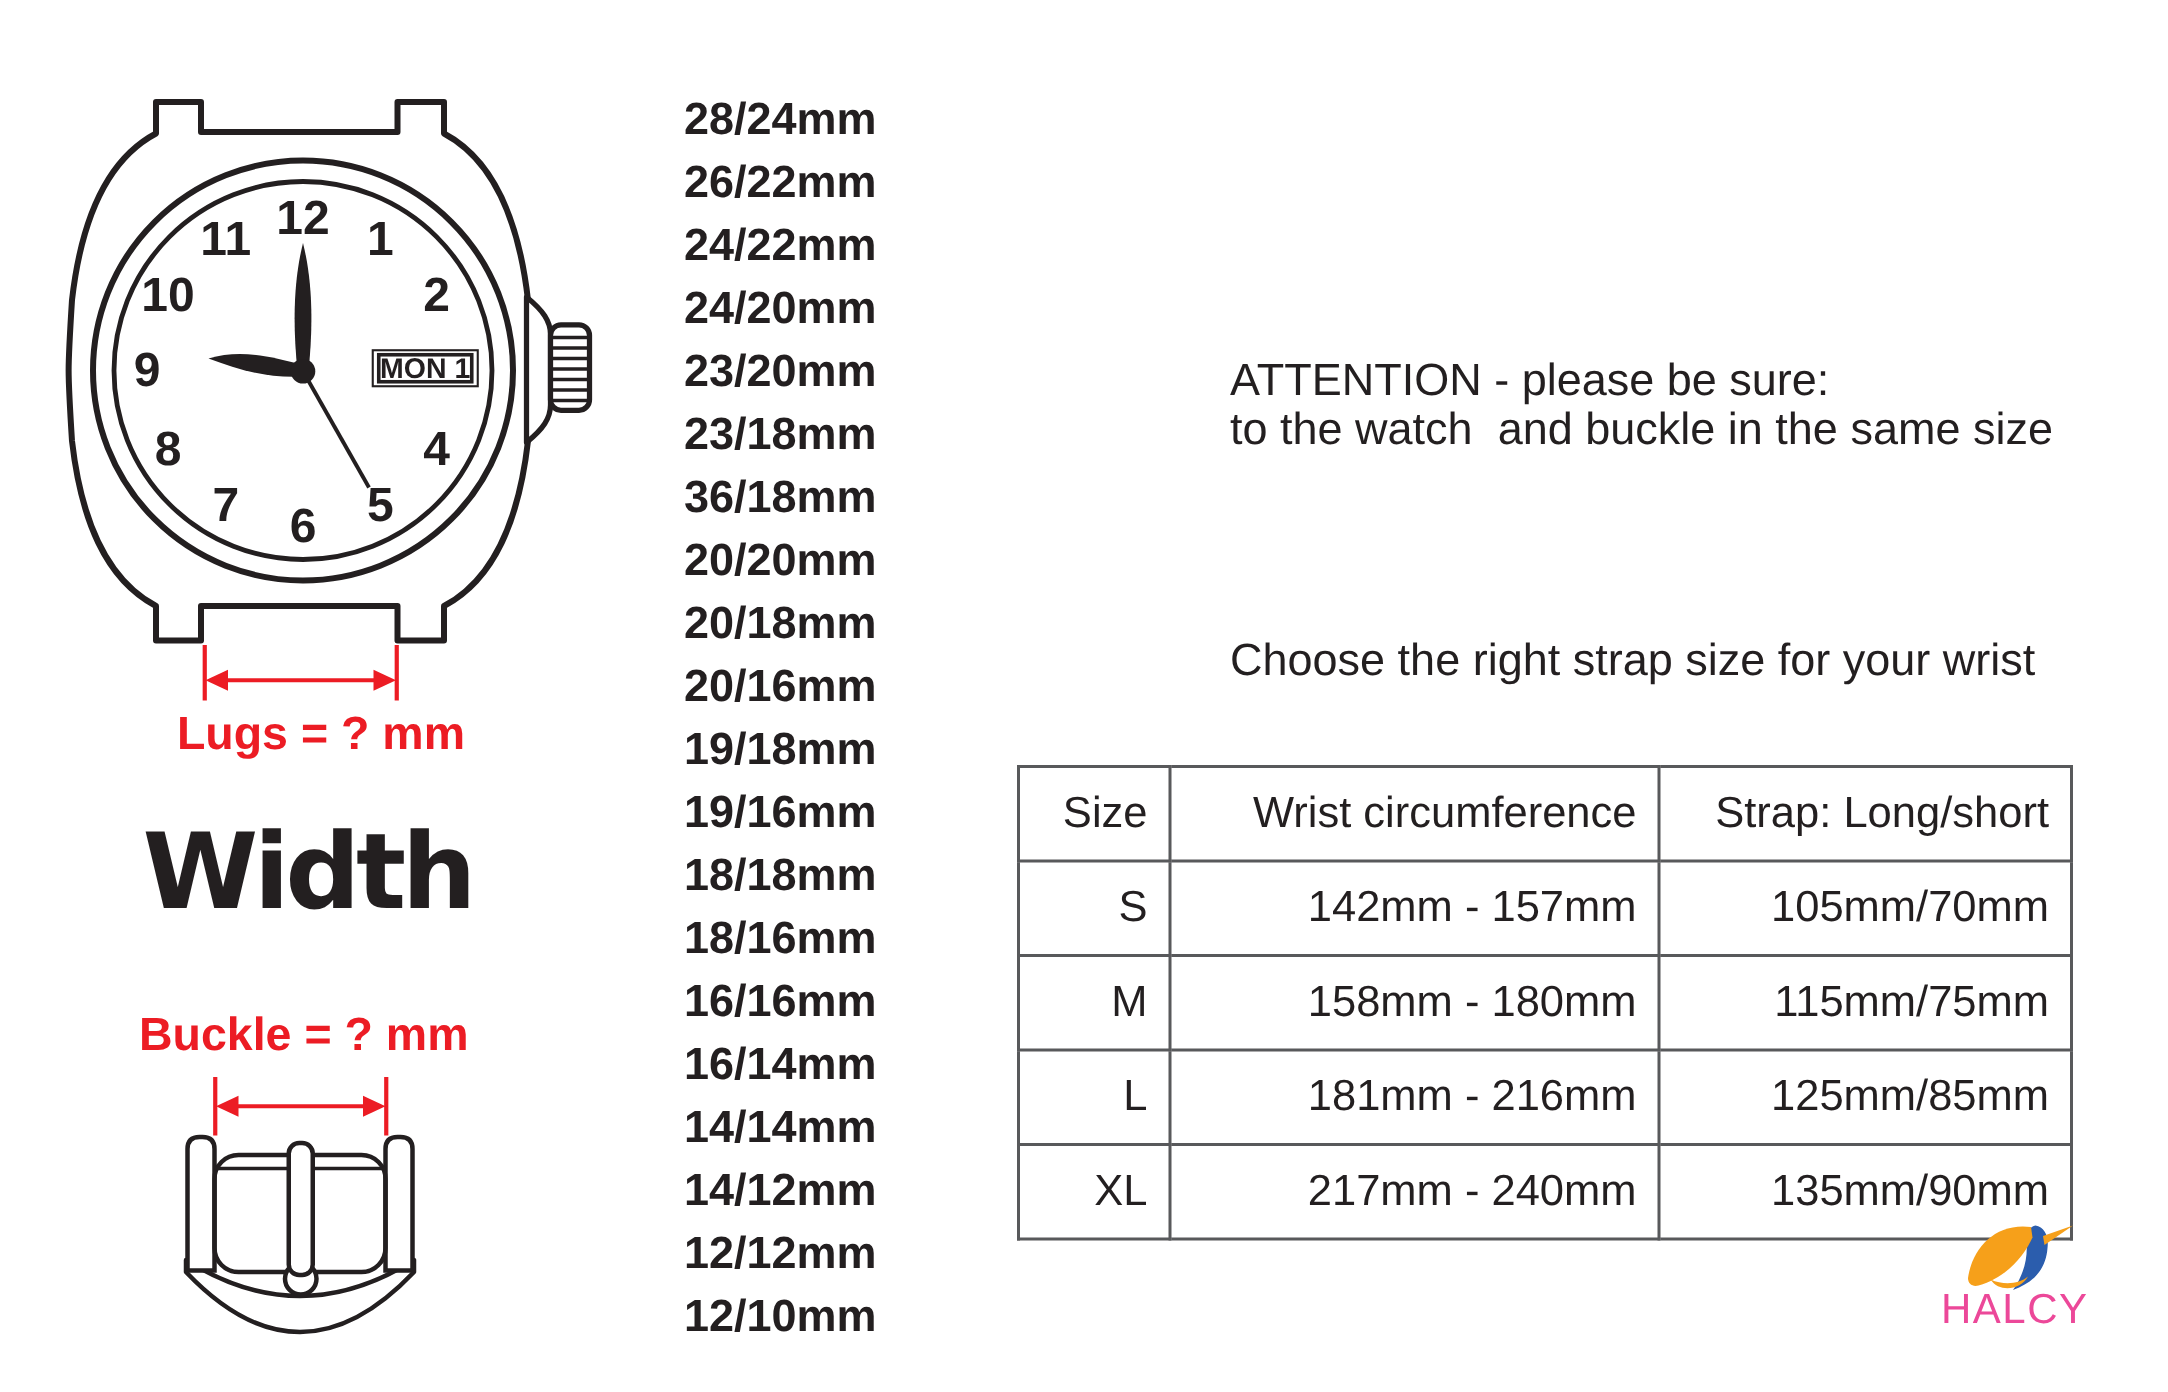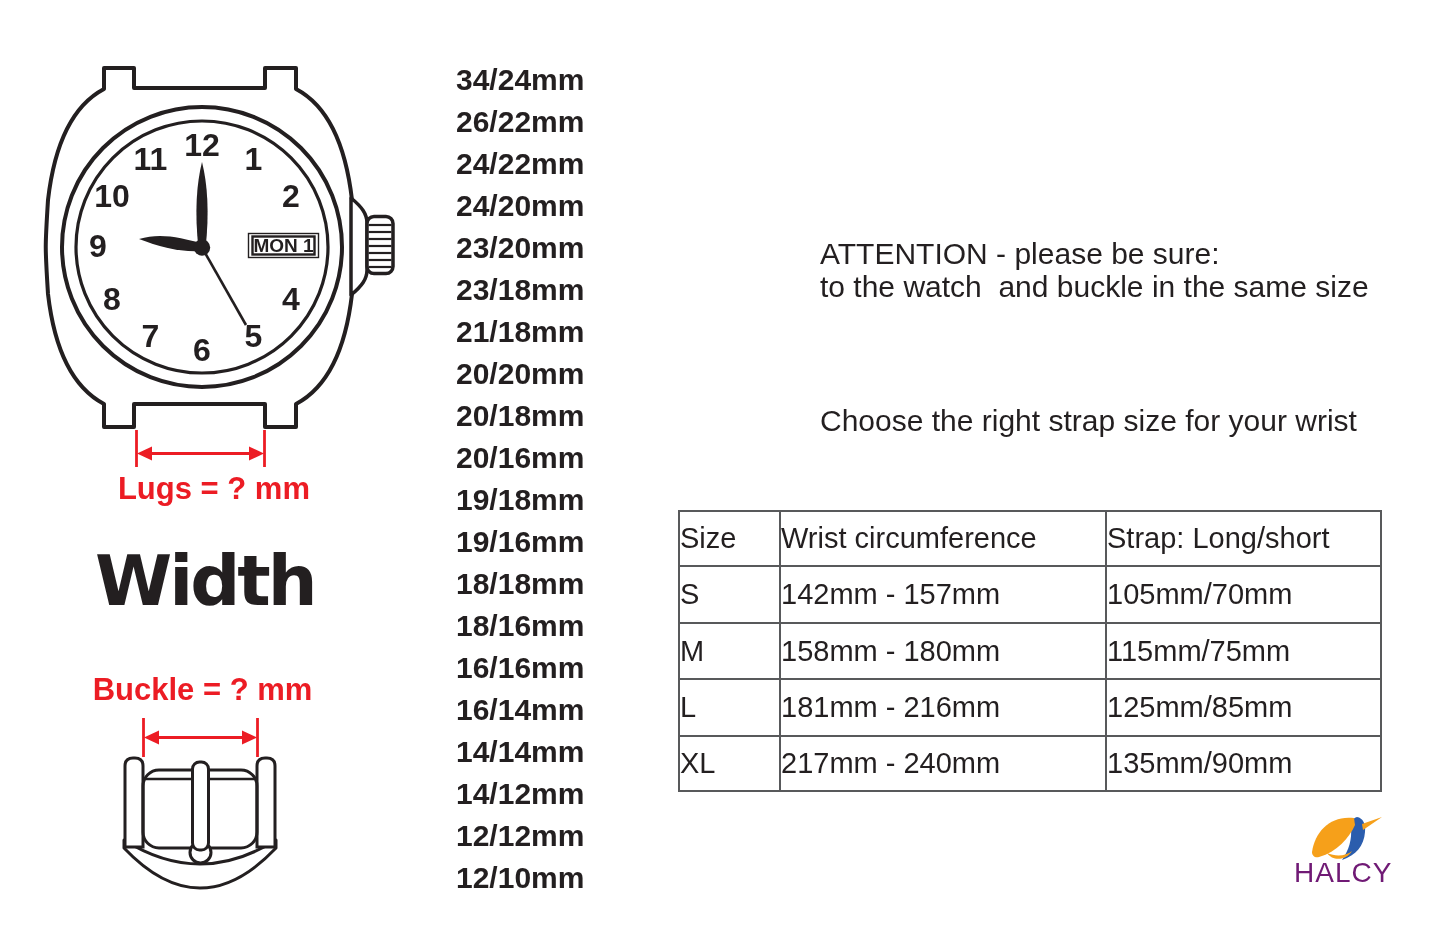--- a/index.html
+++ b/index.html
@@ -28,45 +28,45 @@
   
   .sizes-list{
     left:456px;top:64px;width:140px;height:830px;
     display:flex;flex-direction:column;justify-content:space-between;
   }
   .sizes-list .size-item{font-size:30px;font-weight:bold;line-height:32px;}
 
   
   .measure-block{left:675px;top:62px;font-size:30px;line-height:33.5px;}
   .attention-block{left:820px;top:237px;font-size:30px;line-height:33.4px;}
-  .choose-line{left:820px;top:404px;font-size:30px;line-height:33.4px;}
+  .choose-line{left:820px;top:424px;font-size:30px;line-height:33.4px;}
 
   
   table.size-table{
     left:678px;top:510px;width:702px;position:absolute;
     border-collapse:collapse;table-layout:fixed;
     font-size:29px;color:#231f20;
   }
   table.size-table th, table.size-table td{
-    border:2px solid #58595b;text-align:left;vertical-align:middle;
-    font-weight:normal;padding:0;
+    border:2px solid #58595b;text-align:right;vertical-align:middle;
+    font-weight:normal;padding:14px;
   }
   .col-size{width:101px;}
   .col-wrist{width:326px;}
   .col-strap{width:275px;}
   tr.hdr{height:55px;}
   tr.r1{height:57px;}
   tr.r2{height:56px;}
   tr.r3{height:57px;}
   tr.r4{height:55px;}
 
   
   .brand-name{
     left:1294px;top:858px;width:96px;text-align:center;
-    font-size:28px;letter-spacing:1px;color:#701a75;line-height:30px;
+    font-size:28px;letter-spacing:1px;color:#ec4899;line-height:30px;
   }
 </style>
 </head>
 <body>
 
 <svg class="abs" style="left:40px;top:46px;" width="380" height="430" viewBox="40 46 380 430">
 
   <path d="M104,68 L134,68 L134,88 L265,88 L265,68 L296,68 L296,89
            C330,107 346,148 352,200
            C355,247 355,247 352,294
@@ -146,27 +146,27 @@
   <path d="M257,847 L257,766 Q257,758 265,758 L267,758 Q275,758 275,766 L275,847 Z" fill="#ffffff" stroke="#231f20" stroke-width="3"></path>
 
   <rect x="143" y="770" width="114" height="78" rx="16" fill="none" stroke="#231f20" stroke-width="3"></rect>
   <line x1="143" y1="779" x2="257" y2="779" stroke="#231f20" stroke-width="2.4"></line>
 
   <circle cx="200.5" cy="852.5" r="10.5" fill="#ffffff" stroke="#231f20" stroke-width="3"></circle>
   <rect x="192.5" y="762" width="16" height="88" rx="7" fill="#ffffff" stroke="#231f20" stroke-width="3"></rect>
 </svg>
 
 <div class="abs sizes-list">
-  <div class="size-item">34/24mm</div>
+  <div class="size-item">28/24mm</div>
   <div class="size-item">26/22mm</div>
   <div class="size-item">24/22mm</div>
   <div class="size-item">24/20mm</div>
   <div class="size-item">23/20mm</div>
   <div class="size-item">23/18mm</div>
-  <div class="size-item">21/18mm</div>
+  <div class="size-item">36/18mm</div>
   <div class="size-item">20/20mm</div>
   <div class="size-item">20/18mm</div>
   <div class="size-item">20/16mm</div>
   <div class="size-item">19/18mm</div>
   <div class="size-item">19/16mm</div>
   <div class="size-item">18/18mm</div>
   <div class="size-item">18/16mm</div>
   <div class="size-item">16/16mm</div>
   <div class="size-item">16/14mm</div>
   <div class="size-item">14/14mm</div>

